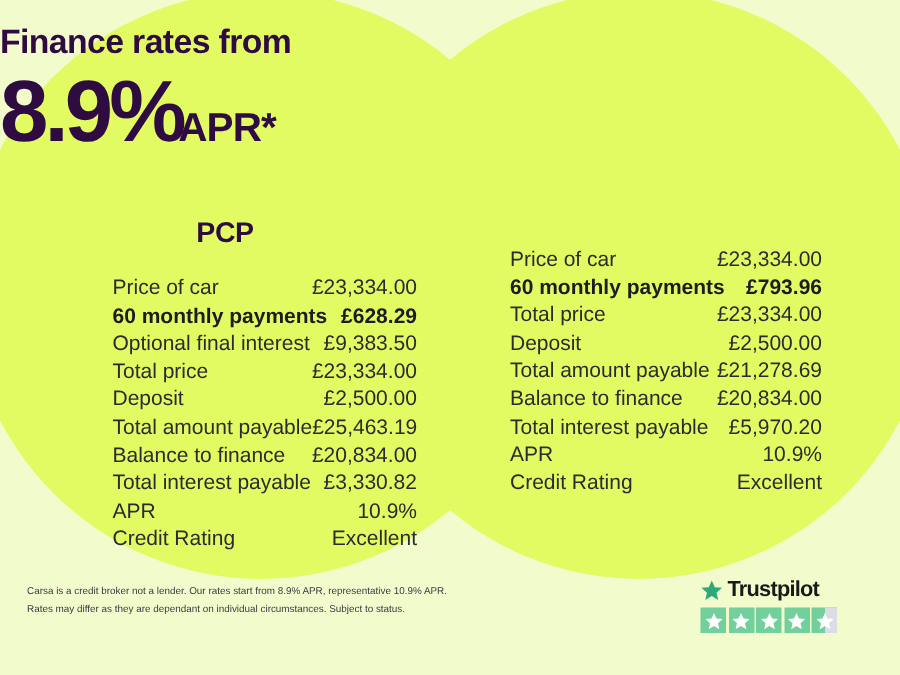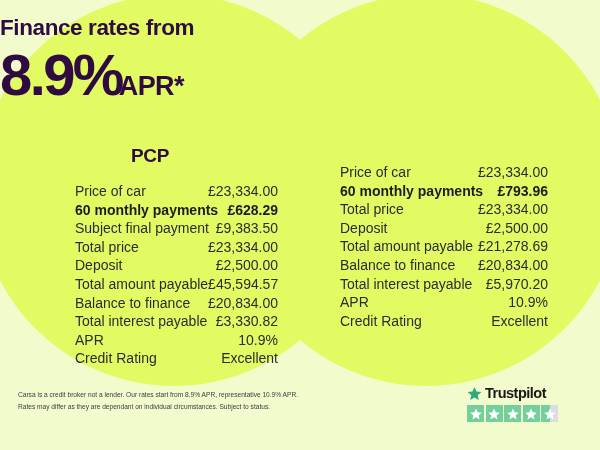--- a/index.html
+++ b/index.html
@@ -218,34 +218,34 @@
         <ul class="rows">
           <li class="row">
             <span class="label">Price of car</span>
             <span class="value">£23,334.00</span>
           </li>
           <li class="row em">
             <span class="label">60 monthly payments</span>
             <span class="value">£628.29</span>
           </li>
           <li class="row">
-            <span class="label">Subject final payment</span>
+            <span class="label">Optional final interest</span>
             <span class="value">£9,383.50</span>
           </li>
           <li class="row">
             <span class="label">Total price</span>
             <span class="value">£23,334.00</span>
           </li>
           <li class="row">
             <span class="label">Deposit</span>
             <span class="value">£2,500.00</span>
           </li>
           <li class="row">
             <span class="label">Total amount payable</span>
-            <span class="value">£45,594.57</span>
+            <span class="value">£25,463.19</span>
           </li>
           <li class="row">
             <span class="label">Balance to finance</span>
             <span class="value">£20,834.00</span>
           </li>
           <li class="row">
             <span class="label">Total interest payable</span>
             <span class="value">£3,330.82</span>
           </li>
           <li class="row">

